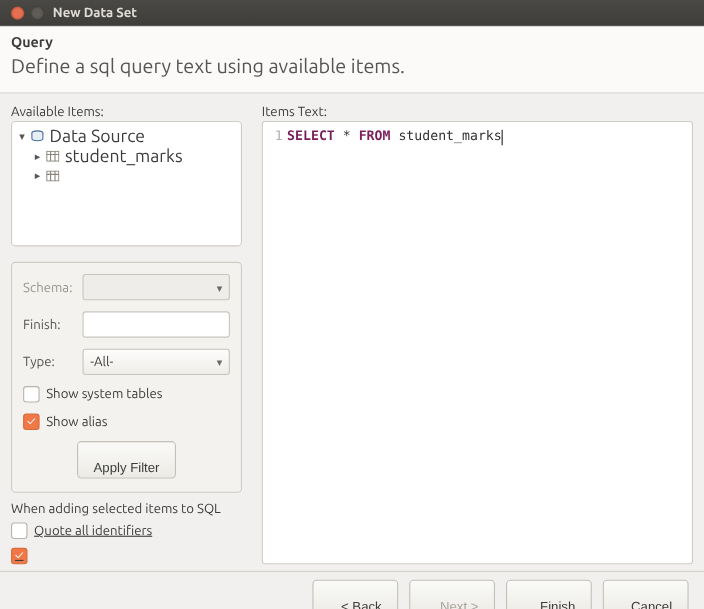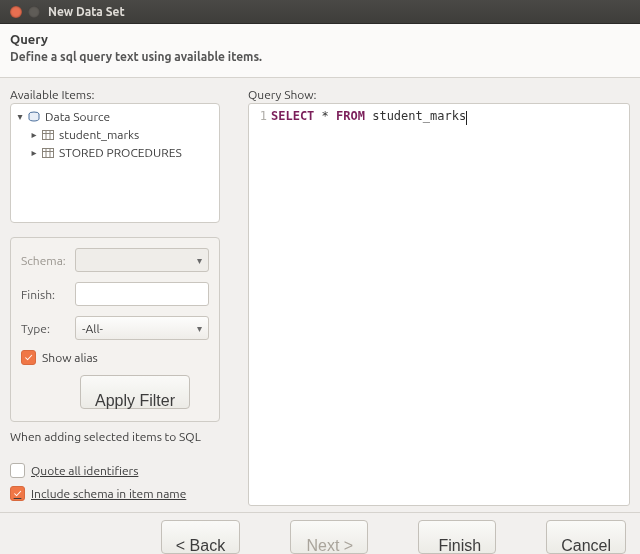--- a/index.html
+++ b/index.html
@@ -34,26 +34,26 @@
   .btn-minimize { background: #5f5c57; }
   .title-text   { font-weight: 600; font-size: 12px; }
 
   
   .header-band {
     background: #fbfaf9;
     padding: 8px 10px 14px 10px;
     border-bottom: 1px solid #d6d3ce;
   }
   .header-band .hdr-title { font-weight: 700; font-size: 13px; margin-bottom: 4px; }
-  .header-band .hdr-sub   { font-size: 12px; color: #555; font-weight: bold; }
+  .header-band .hdr-sub   { font-size: 18px; color: #555; }
 
   
   .content {
     display: flex;
-    gap: 28px;
+    gap: 18px;
     padding: 10px 10px 6px 10px;
     height: calc(554px - 24px - 48px - 48px);
   }
   .left-col  { width: 210px; display: flex; flex-direction: column; }
   .right-col { flex: 1; display: flex; flex-direction: column; }
 
   .section-label { font-size: 12px; margin-bottom: 2px; }
 
   
   .panel {
@@ -77,21 +77,21 @@
   .exp-icon {
     width: 10px; display: inline-block; text-align: center;
     color: #555; font-size: 10px; margin-right: 2px;
   }
   .node-icon {
     display: inline-flex; width: 14px; height: 12px;
     margin-right: 4px; align-items: center; justify-content: center;
   }
   .ds-icon-svg { width: 12px; height: 12px; }
   .tbl-icon-svg { width: 12px; height: 10px; }
-  .tree-label { font-size: 12px; }
+  .tree-label { font-size: 16px; }
 
   
   .filter-panel {
     margin-top: 14px;
     padding: 10px 10px 12px 10px;
     display: grid;
     grid-template-columns: 54px 1fr;
     row-gap: 10px;
     align-items: center;
   }
@@ -131,30 +131,29 @@
     content: "✓"; color: #fff; font-size: 11px; line-height: 1;
   }
   .apply-row { grid-column: 1 / span 2; display:flex; justify-content:center; }
 
   .push-btn {
     height: 26px;
     padding: 16px 14px;
     border: 1px solid #c4c0b9;
     border-radius: 4px;
     background: linear-gradient(#fafaf8, #ecebe6);
-    font-size: 16px;
+    font-size: 12px;
     cursor: pointer;
     color: #3c3c3c;
-    margin-left: 40px;
   }
   .push-btn.dim { color: #a9a49b; }
 
   
   .when-panel { margin-top: 8px; }
-  .when-title { font-size: 12px; margin-bottom: 20px; }
+  .when-title { font-size: 12px; margin-bottom: 6px; }
   .when-body {
     display: flex; flex-direction: column; gap: 8px;
   }
   .when-body .check-row { grid-column: auto; text-decoration: underline; }
 
   
   .query-box {
     flex: 1;
     background: #fff;
     border: 1px solid #cfccc6;
@@ -236,66 +235,68 @@
       <div class="tree-row child">
         <span class="exp-icon">▸</span>
         <span class="node-icon">
           <svg class="tbl-icon-svg" viewBox="0 0 12 10">
               <rect class="tbl-stk" x="0.5" y="0.5" width="11" height="9"></rect>
               <line class="tbl-stk" x1="0.5" y1="3.5" x2="11.5" y2="3.5"></line>
               <line class="tbl-stk" x1="4" y1="0.5" x2="4" y2="9.5"></line>
               <line class="tbl-stk" x1="8" y1="0.5" x2="8" y2="9.5"></line>
             </svg>
         </span>
-        <span class="tree-label">STORED PROCEDURES</span>
       </div>
     </div>
 
     <div class="panel filter-panel">
       <div class="field-label dim">Schema:</div>
       <div class="combo disabled">
         <span></span>
           <span class="chev">▾</span>
       </div>
 
       <div class="field-label">Finish:</div>
       <input class="text-input" type="text" value="" style="">
 
       <div class="field-label">Type:</div>
       <div class="combo">
         <span>-All-</span>
         <span class="chev">▾</span>
       </div>
 
+      <div class="check-row">
+        <span class="checkbox"></span>
+        <span>Show system tables</span>
+      </div>
       <div class="check-row">
         <span class="checkbox checked"></span>
         <span>Show alias</span>
       </div>
       <div class="apply-row">
         <button class="push-btn">Apply Filter</button>
       </div>
     </div>
 
     <div class="when-panel">
       <div class="when-title">When adding selected items to SQL</div>
       <div class="when-body">
         <div class="check-row">
           <span class="checkbox"></span>
           <span>Quote all identifiers</span>
         </div>
         <div class="check-row">
           <span class="checkbox checked"></span>
-          <span>Include schema in item name</span>
         </div>
       </div>
     </div>
   </div>
 
   <div class="right-col">
-    <div class="section-label">Query Show:</div>
+    <div class="section-label">Items Text:</div>
     <div class="query-box">
       <div class="code-line">
         <span class="ln">1</span><span class="kw">SELECT</span><span class="ident"> * </span><span class="kw">FROM</span><span class="ident"> </span><span class="ident">student_marks</span><span class="caret"></span>
       </div>
     </div>
   </div>
 </div>
 
 <div class="footer">
   <button class="push-btn">&lt; Back</button>

